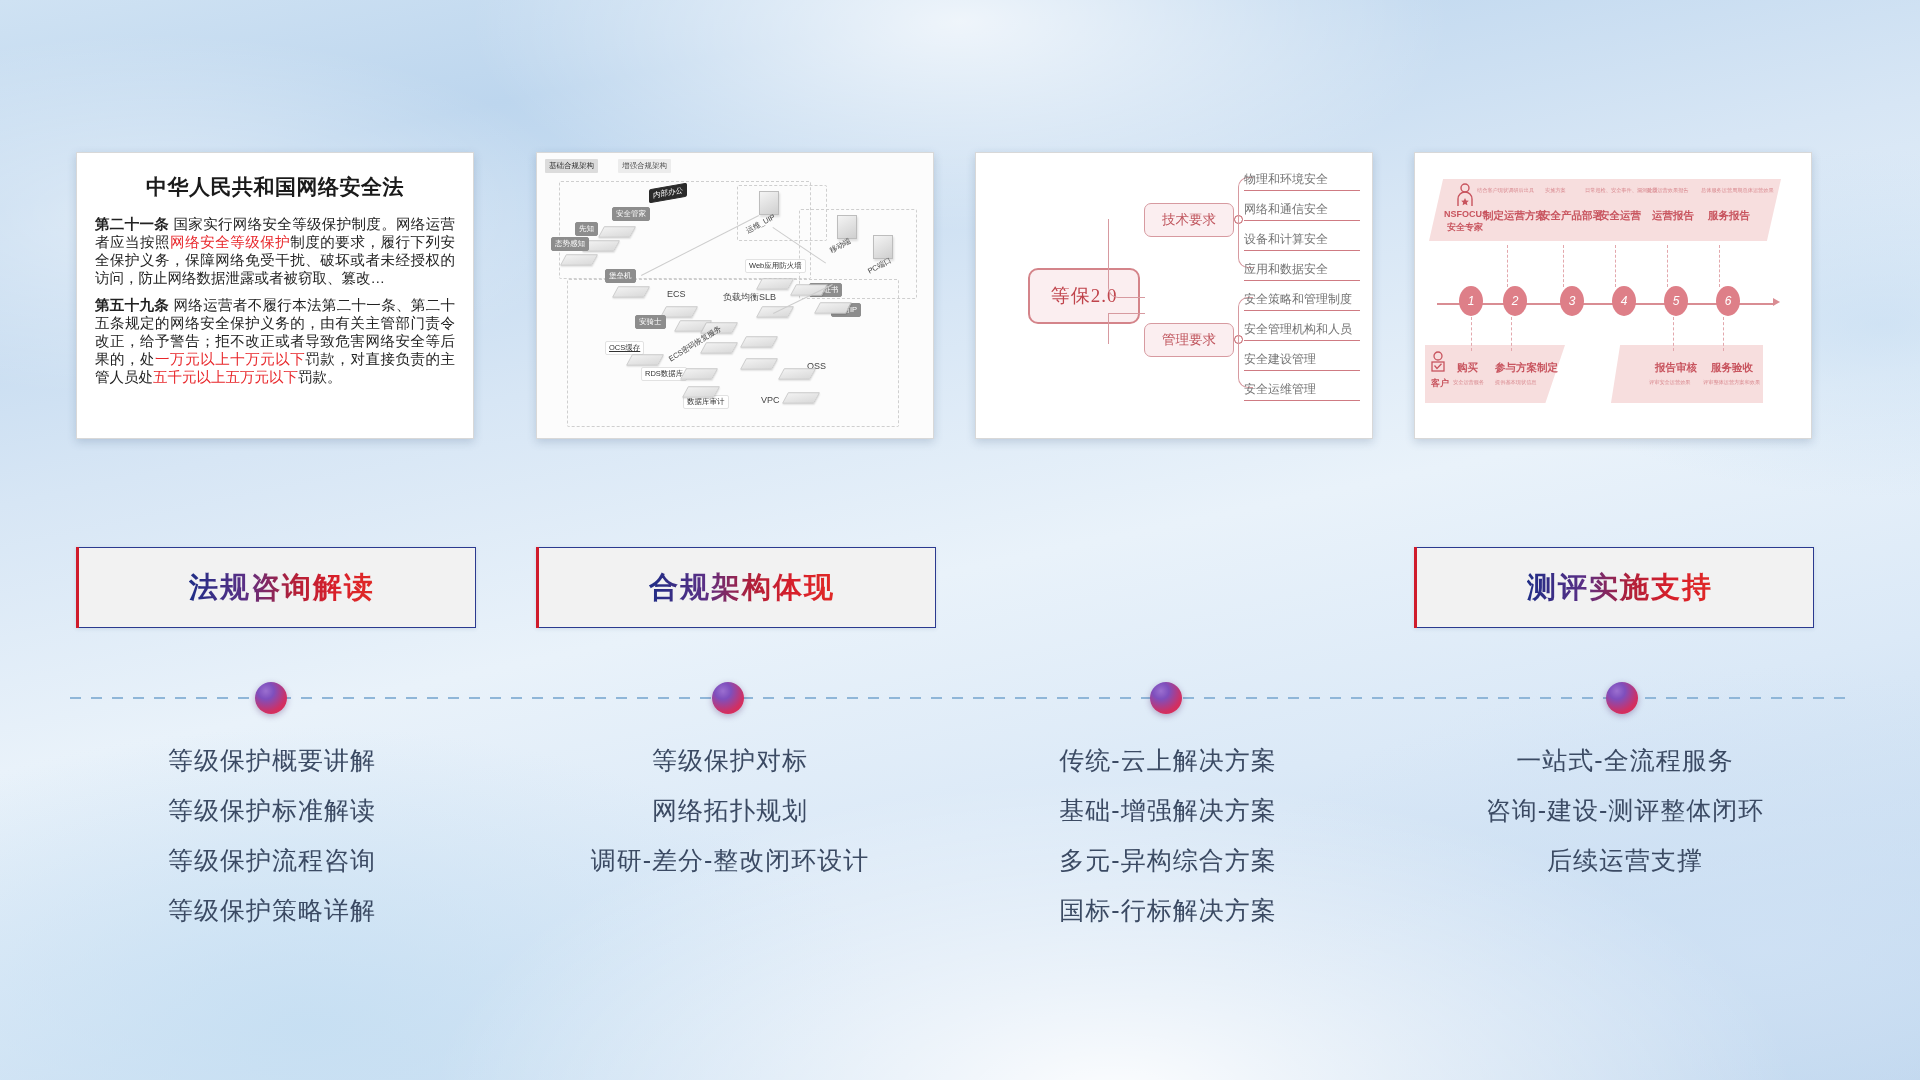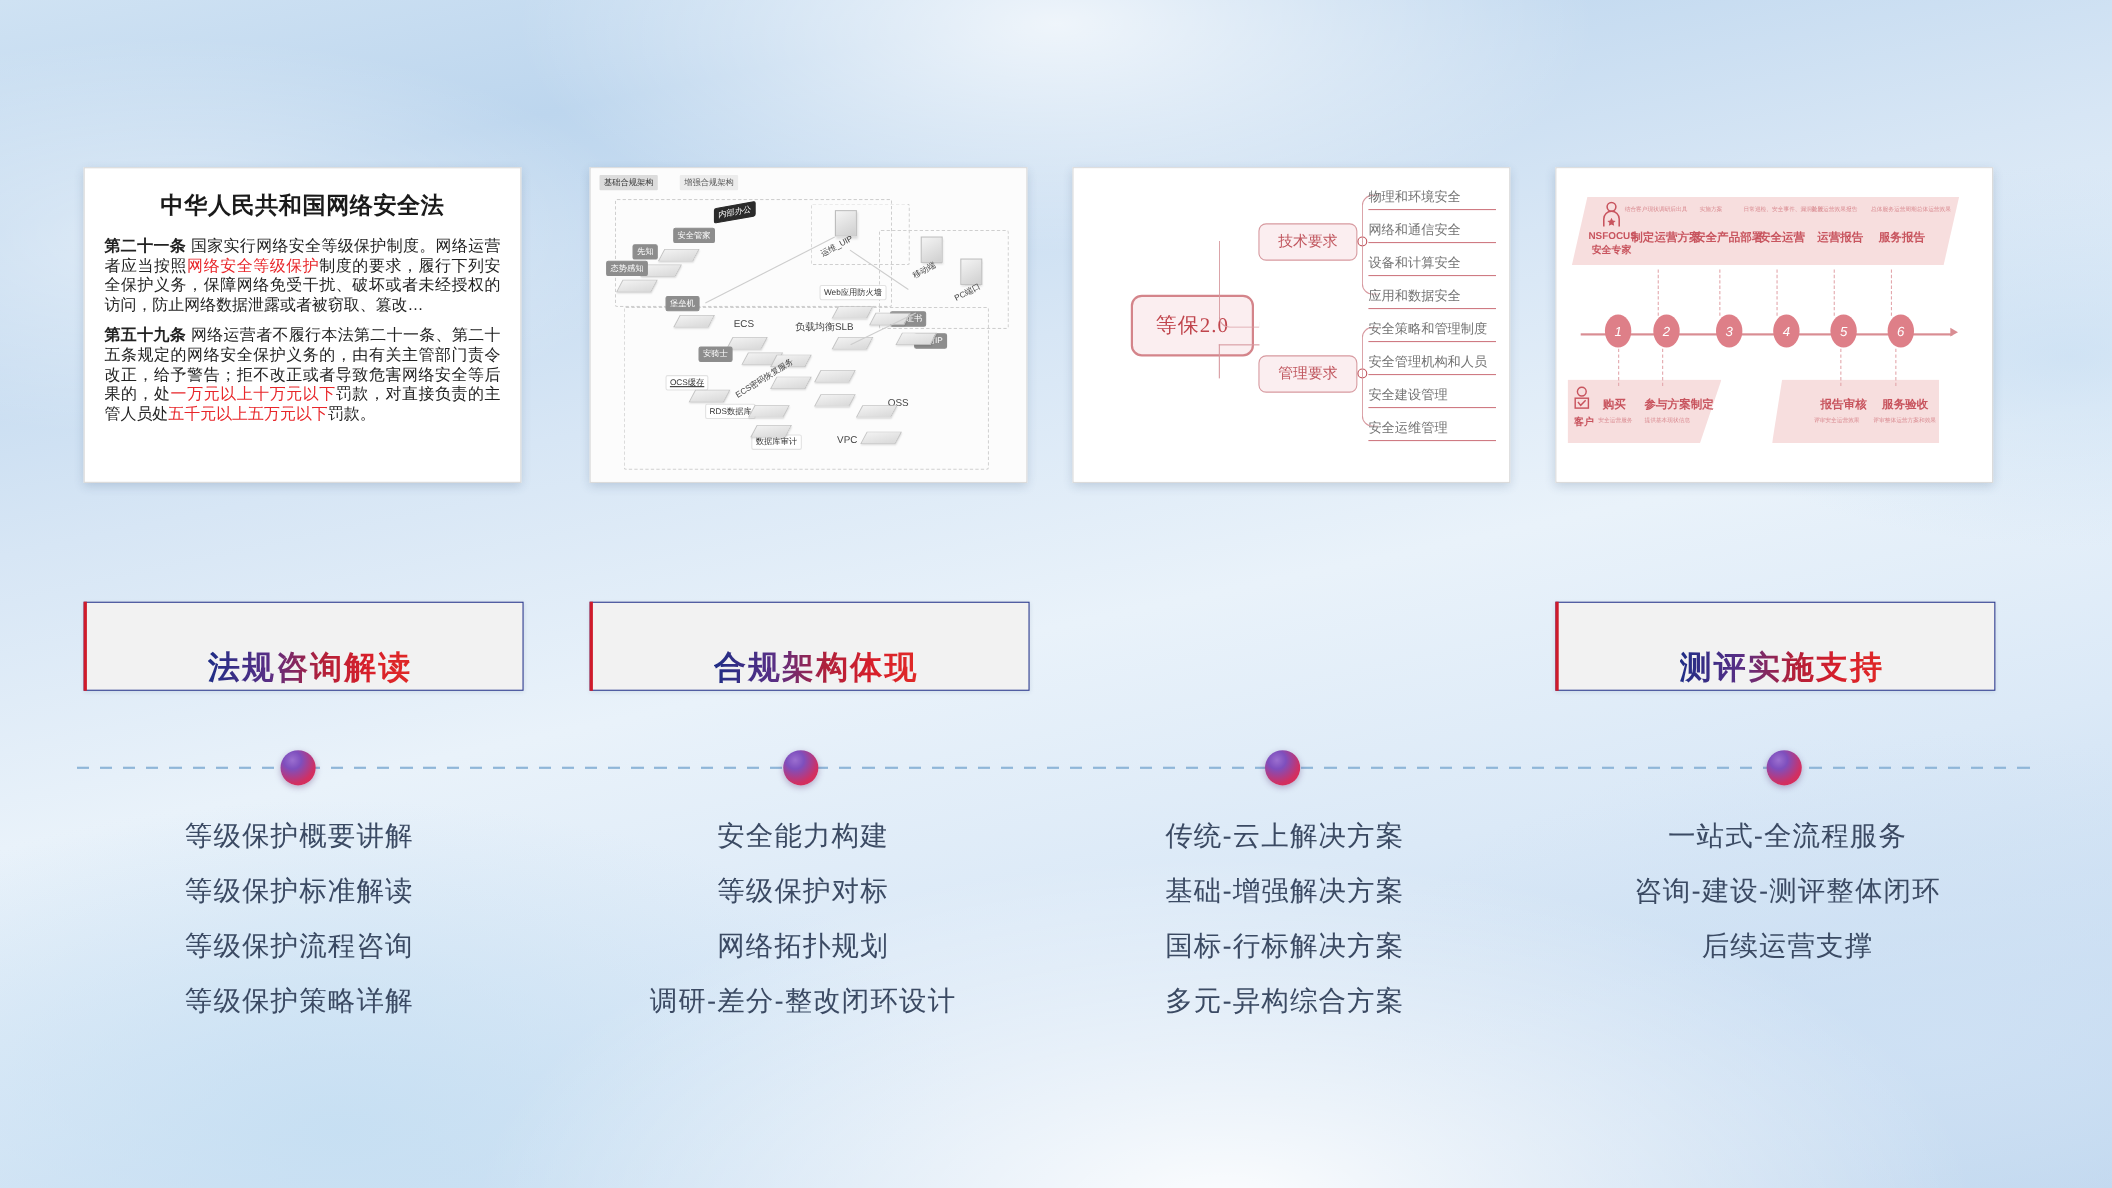--- a/index.html
+++ b/index.html
@@ -124,21 +124,21 @@
   .nsf-big{position:absolute;color:#c8545e;font-size:10.5px;font-weight:bold;white-space:nowrap;}
   .nsf-sm{position:absolute;color:#d98a90;font-size:5.2px;white-space:nowrap;}
   .nsf-person{position:absolute;color:#c8545e;}
 
   
   .heads{position:absolute;left:0;top:0;width:1920px;height:1080px;pointer-events:none;}
   .head{
     position:absolute;top:547px;width:400px;height:81px;
     background:#f2f2f2;border:1px solid #2b3a8f;
     box-shadow:0 1px 4px rgba(40,70,110,.12);
-    display:flex;align-items:flex-end;justify-content:center;
+    display:flex;align-items:center;justify-content:center;
     box-sizing:border-box;pointer-events:auto;padding-left:12px;
   }
   .head:before{
     content:"";position:absolute;left:-1px;top:-1px;bottom:-1px;width:3px;background:#cf1b2b;
   }
   .head-txt{
     font-size:29px;font-weight:bold;letter-spacing:2px;
     background:linear-gradient(90deg,#1f2d86 0%,#5a2f85 30%,#b0203a 55%,#d81f2a 78%,#e02a27 100%);
     -webkit-background-clip:text;background-clip:text;color:transparent;
     -webkit-text-fill-color:transparent;
@@ -425,30 +425,29 @@
   <div class="bullet b4"></div>
 
   <div class="lists">
     <div class="col l1">
       <div class="it">等级保护概要讲解</div>
       <div class="it">等级保护标准解读</div>
       <div class="it">等级保护流程咨询</div>
       <div class="it">等级保护策略详解</div>
     </div>
     <div class="col l2">
-      <div class="it">安全能力构建</div>
       <div class="it">等级保护对标</div>
       <div class="it">网络拓扑规划</div>
       <div class="it">调研-差分-整改闭环设计</div>
     </div>
     <div class="col l3">
       <div class="it">传统-云上解决方案</div>
       <div class="it">基础-增强解决方案</div>
+      <div class="it">多元-异构综合方案</div>
       <div class="it">国标-行标解决方案</div>
-      <div class="it">多元-异构综合方案</div>
     </div>
     <div class="col l4">
       <div class="it">一站式-全流程服务</div>
       <div class="it">咨询-建设-测评整体闭环</div>
       <div class="it">后续运营支撑</div>
     </div>
   </div>
 
 </div>
 

